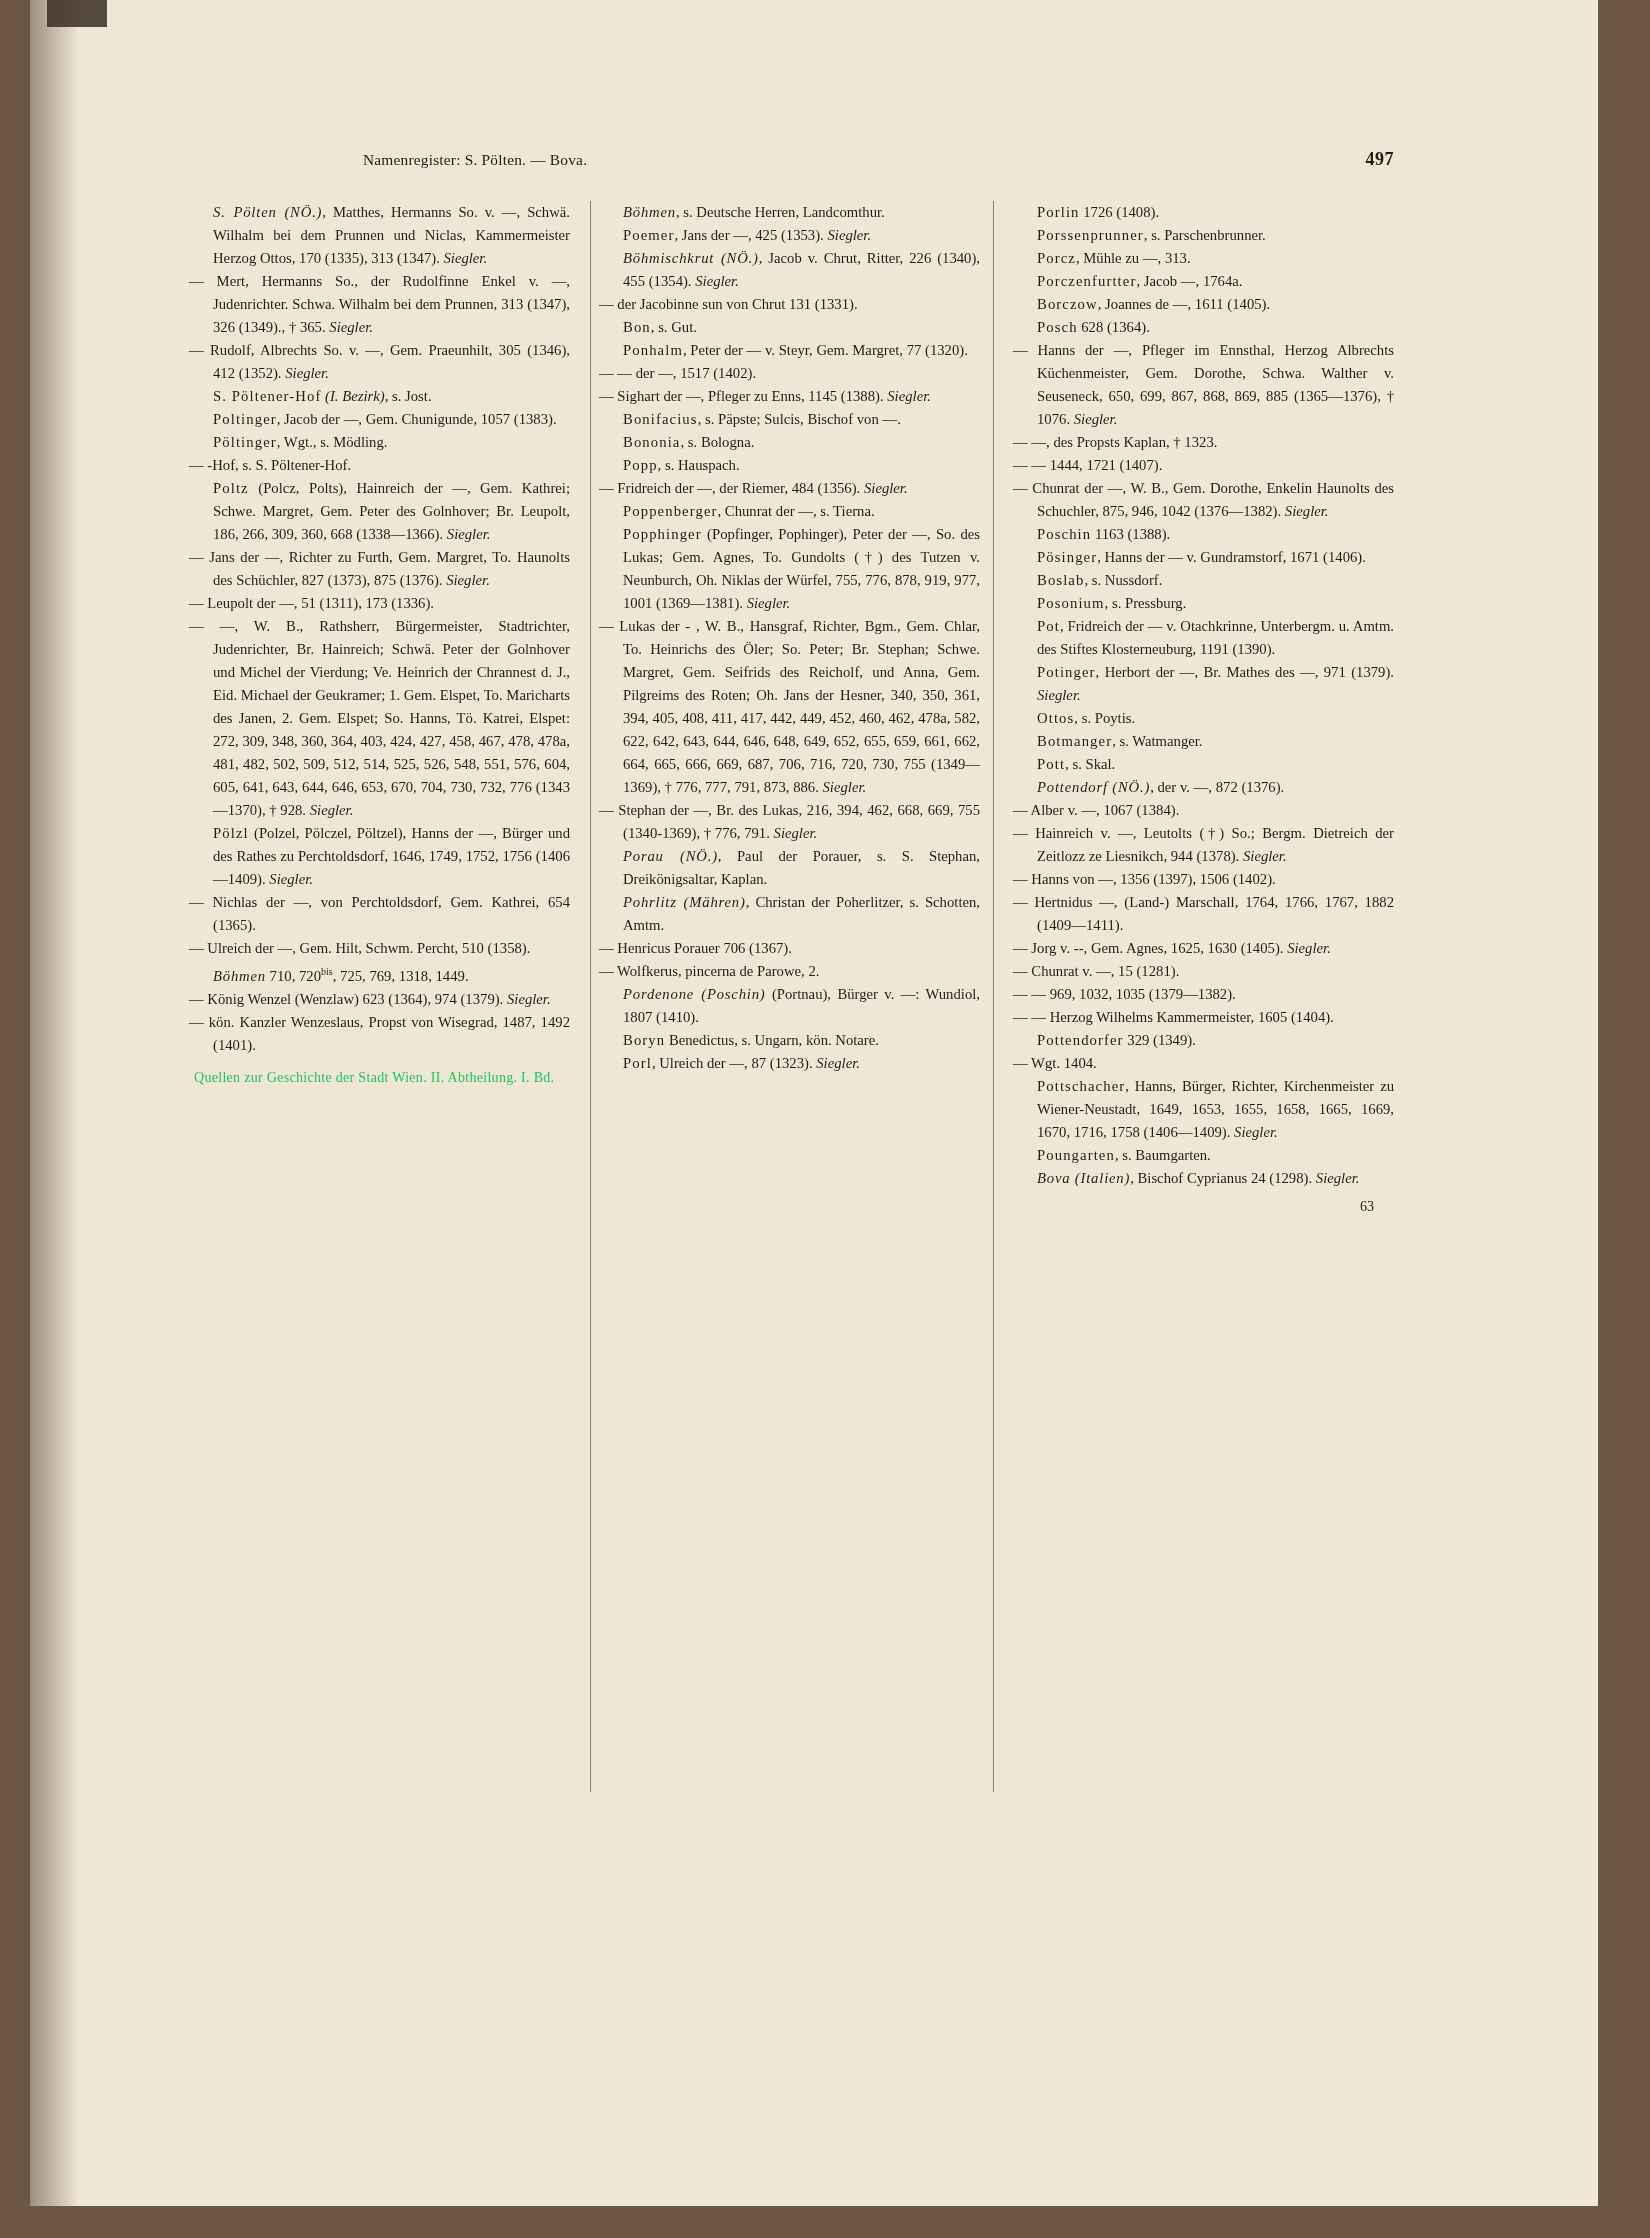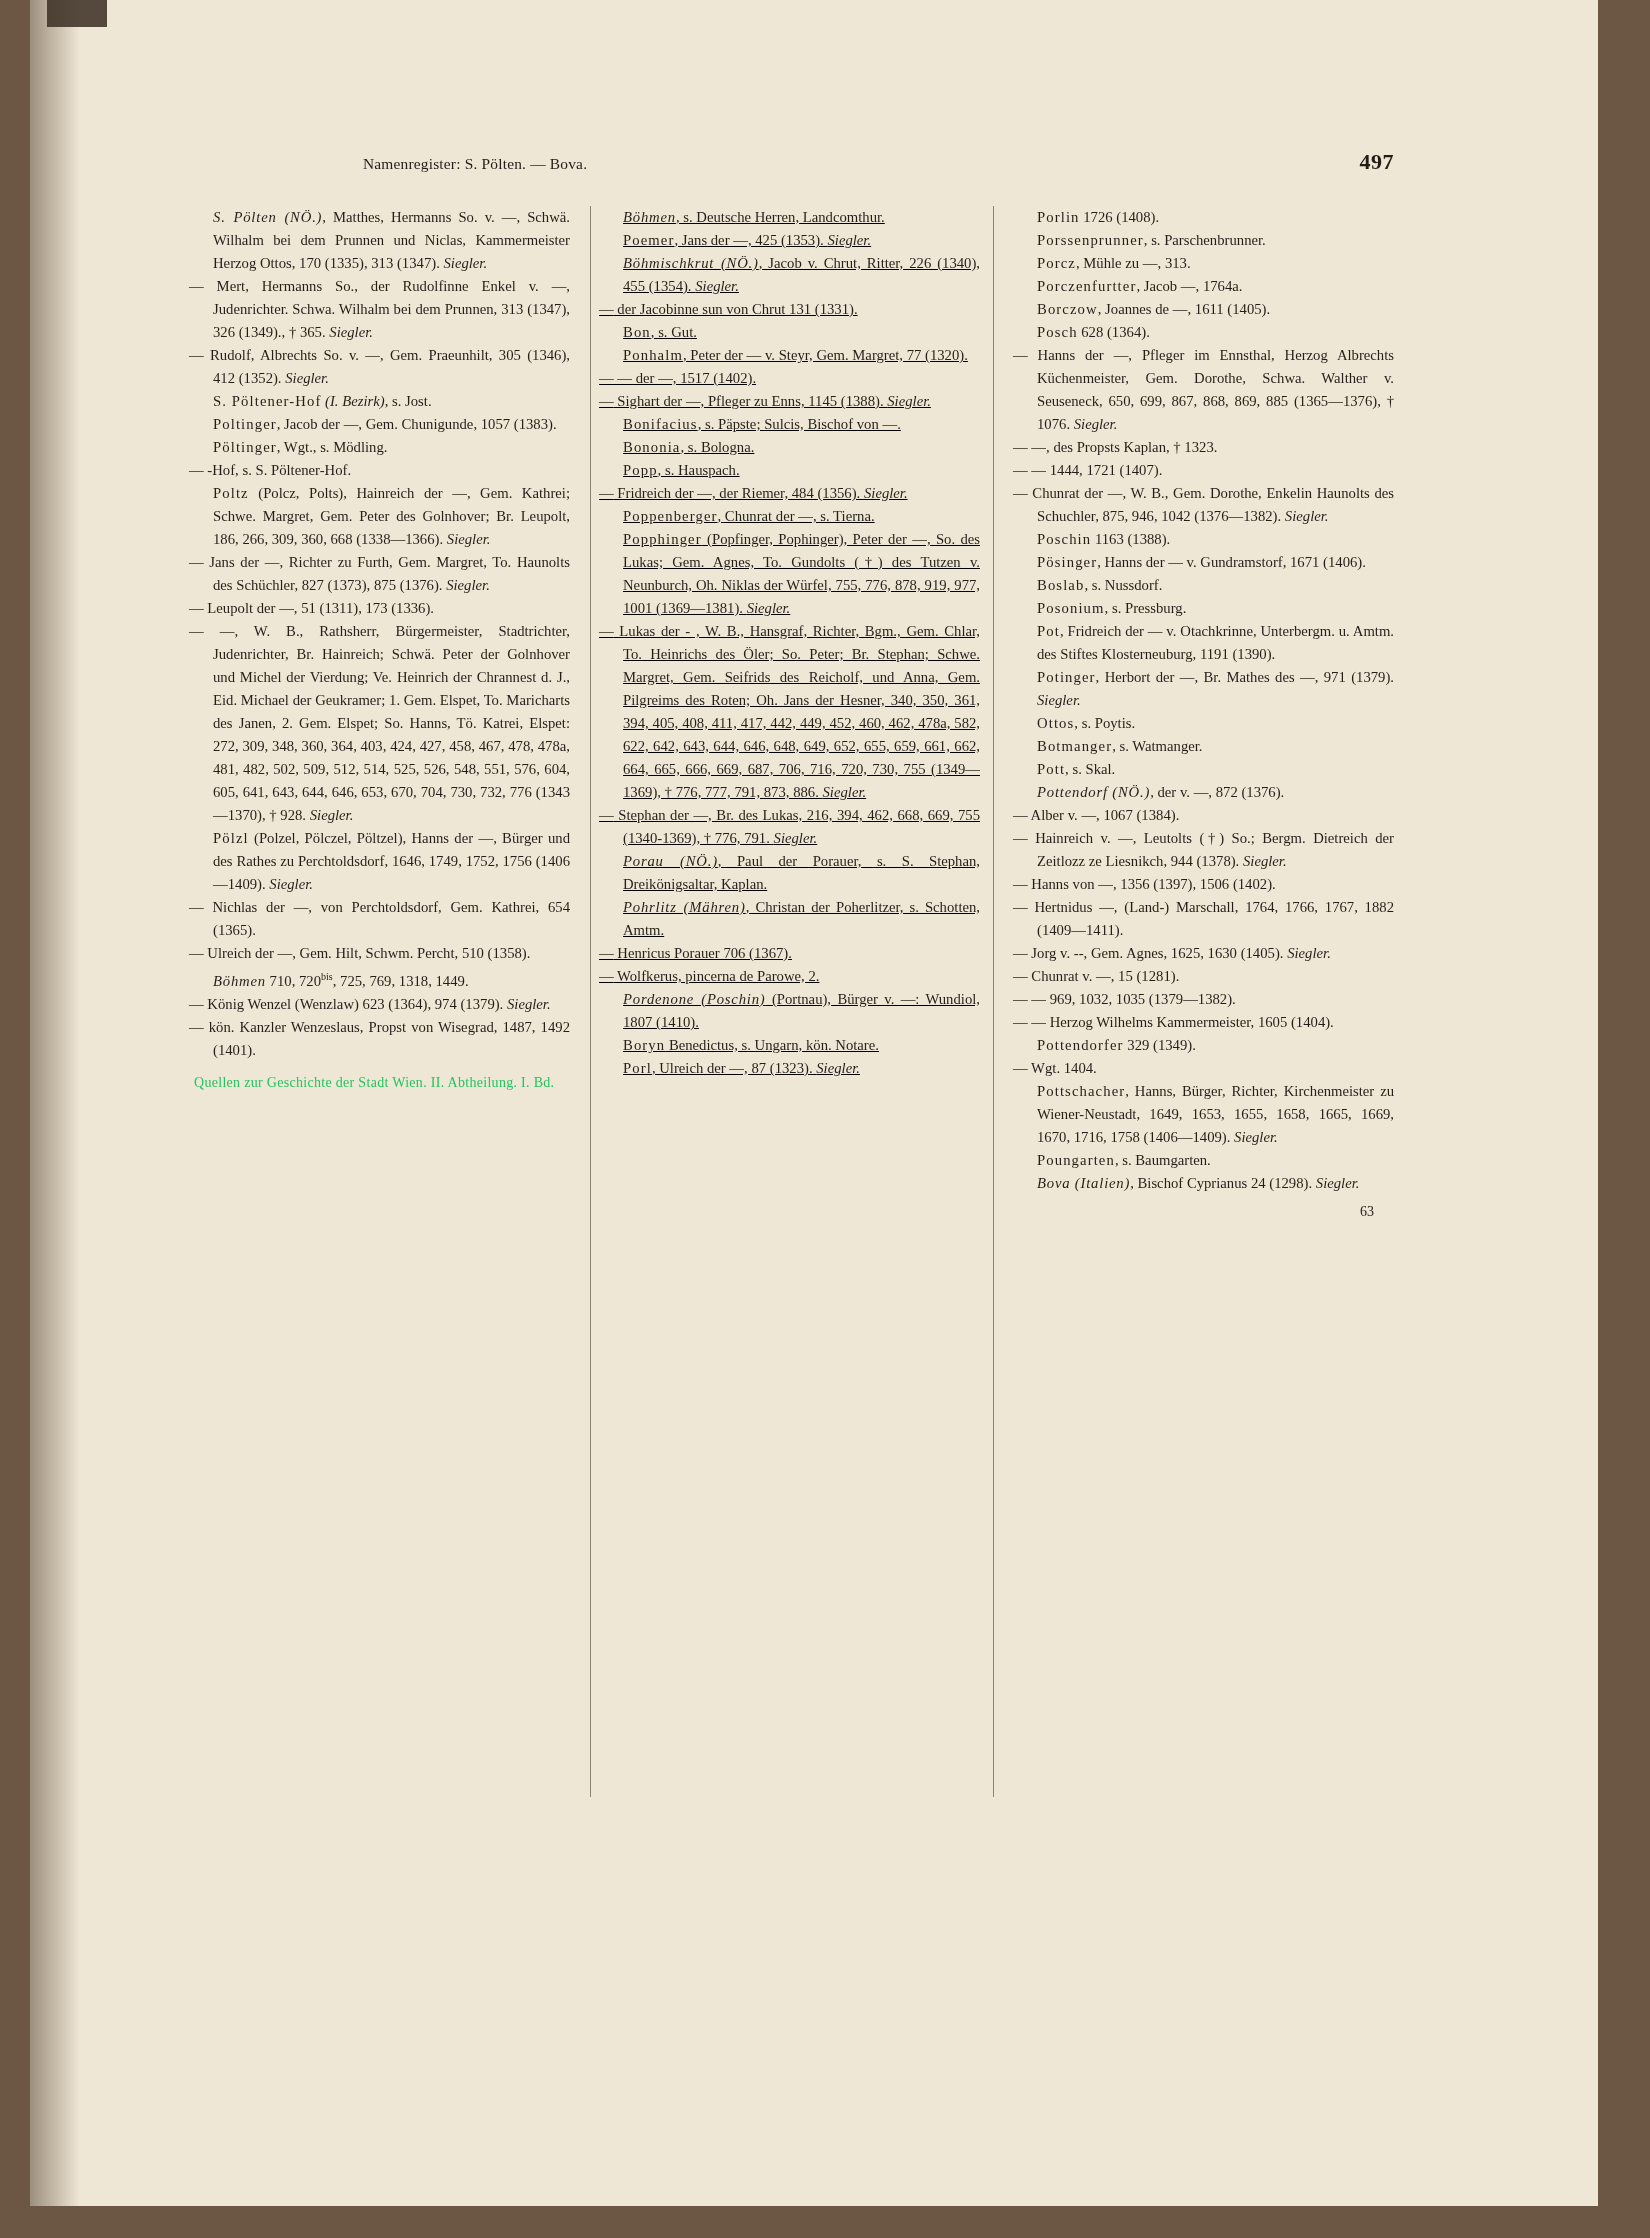--- a/index.html
+++ b/index.html
@@ -78,36 +78,36 @@
     font-size: 15.4px;
     letter-spacing: 0.2px;
     color: #231d18;
     margin-bottom: 31px;
     gap: 40px;
   }
   .runhead .rh-title {
     margin-left: 174px;
   }
   .runhead .rh-page {
-    font-size: 22px;
+    font-size: 18px;
     font-weight: bold;
     letter-spacing: 0.5px;
   }
 
   .columns {
     display: flex;
     justify-content: space-between;
     align-items: flex-start;
     gap: 16px;
   }
   .col {
     width: 383px;
     position: relative;
   }
-  .col.mid { padding-left: 13px; text-decoration: underline; }
+  .col.mid { padding-left: 13px; }
   .col.right { padding-left: 17px; }
 
   .rule {
     position: absolute;
     top: 0;
     width: 0.5px;
     background: #8d8272;
     height: 1591px;
   }
   .rule.r1 { left: 401px; }

